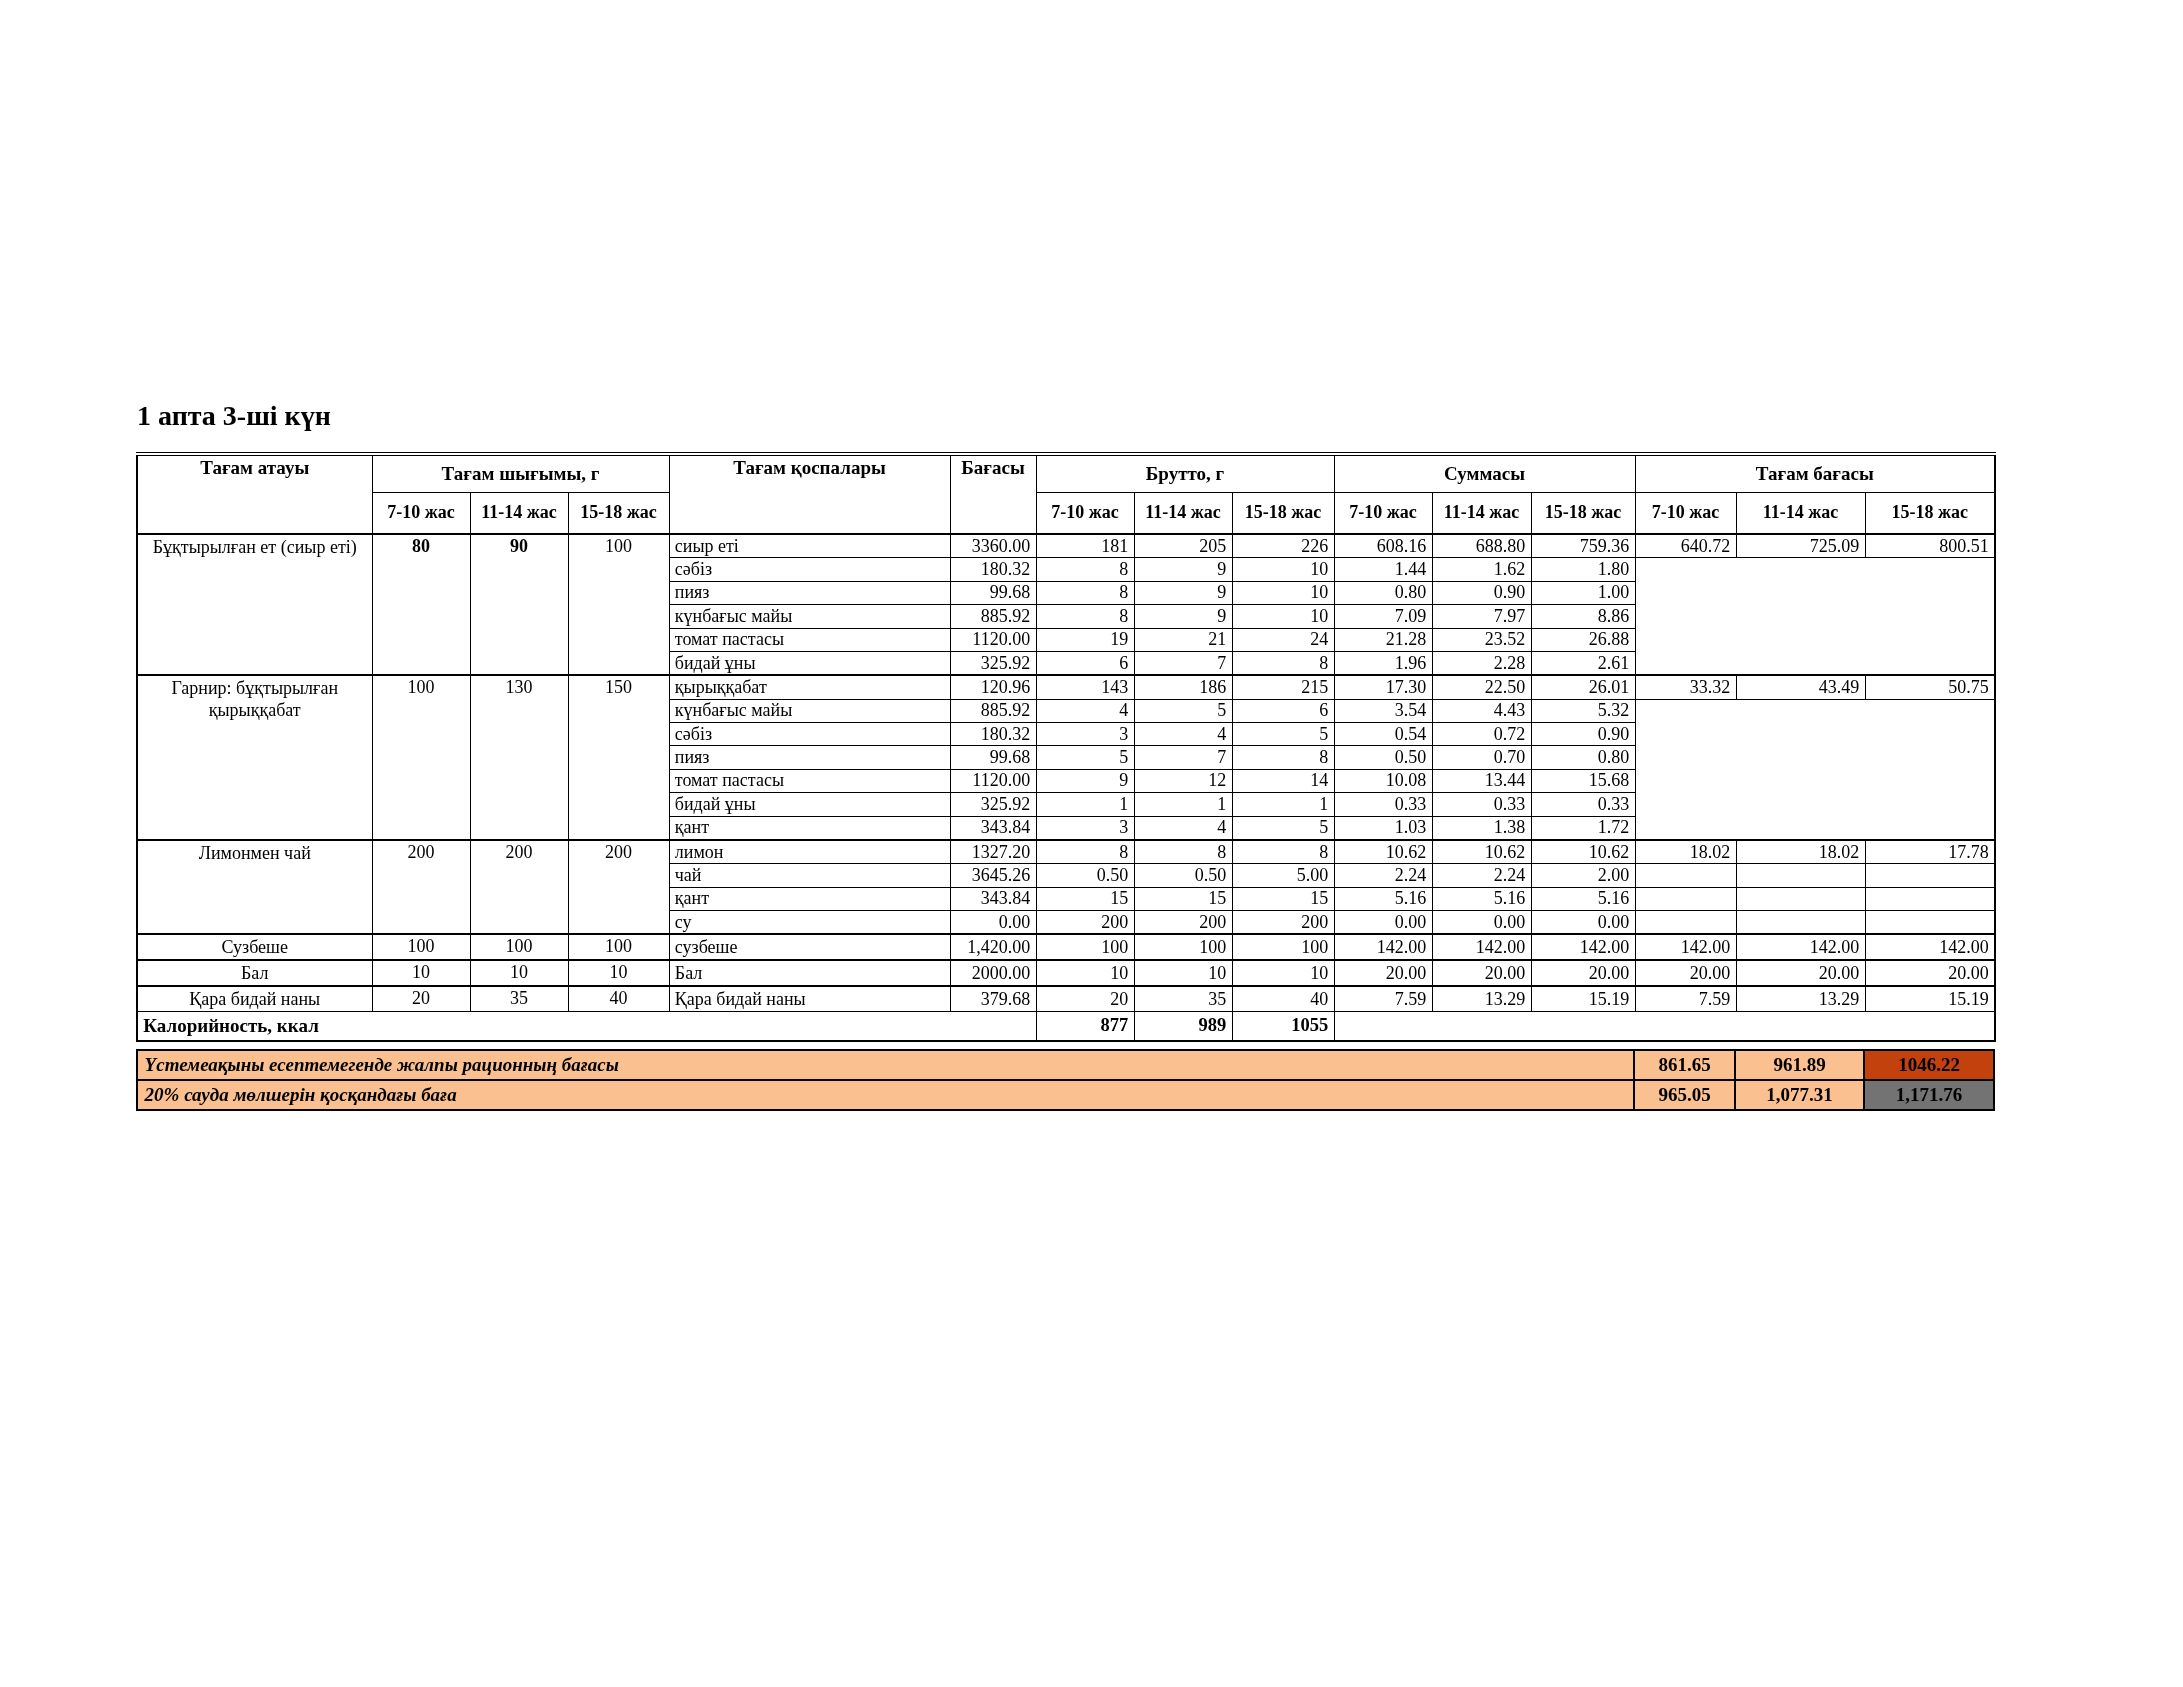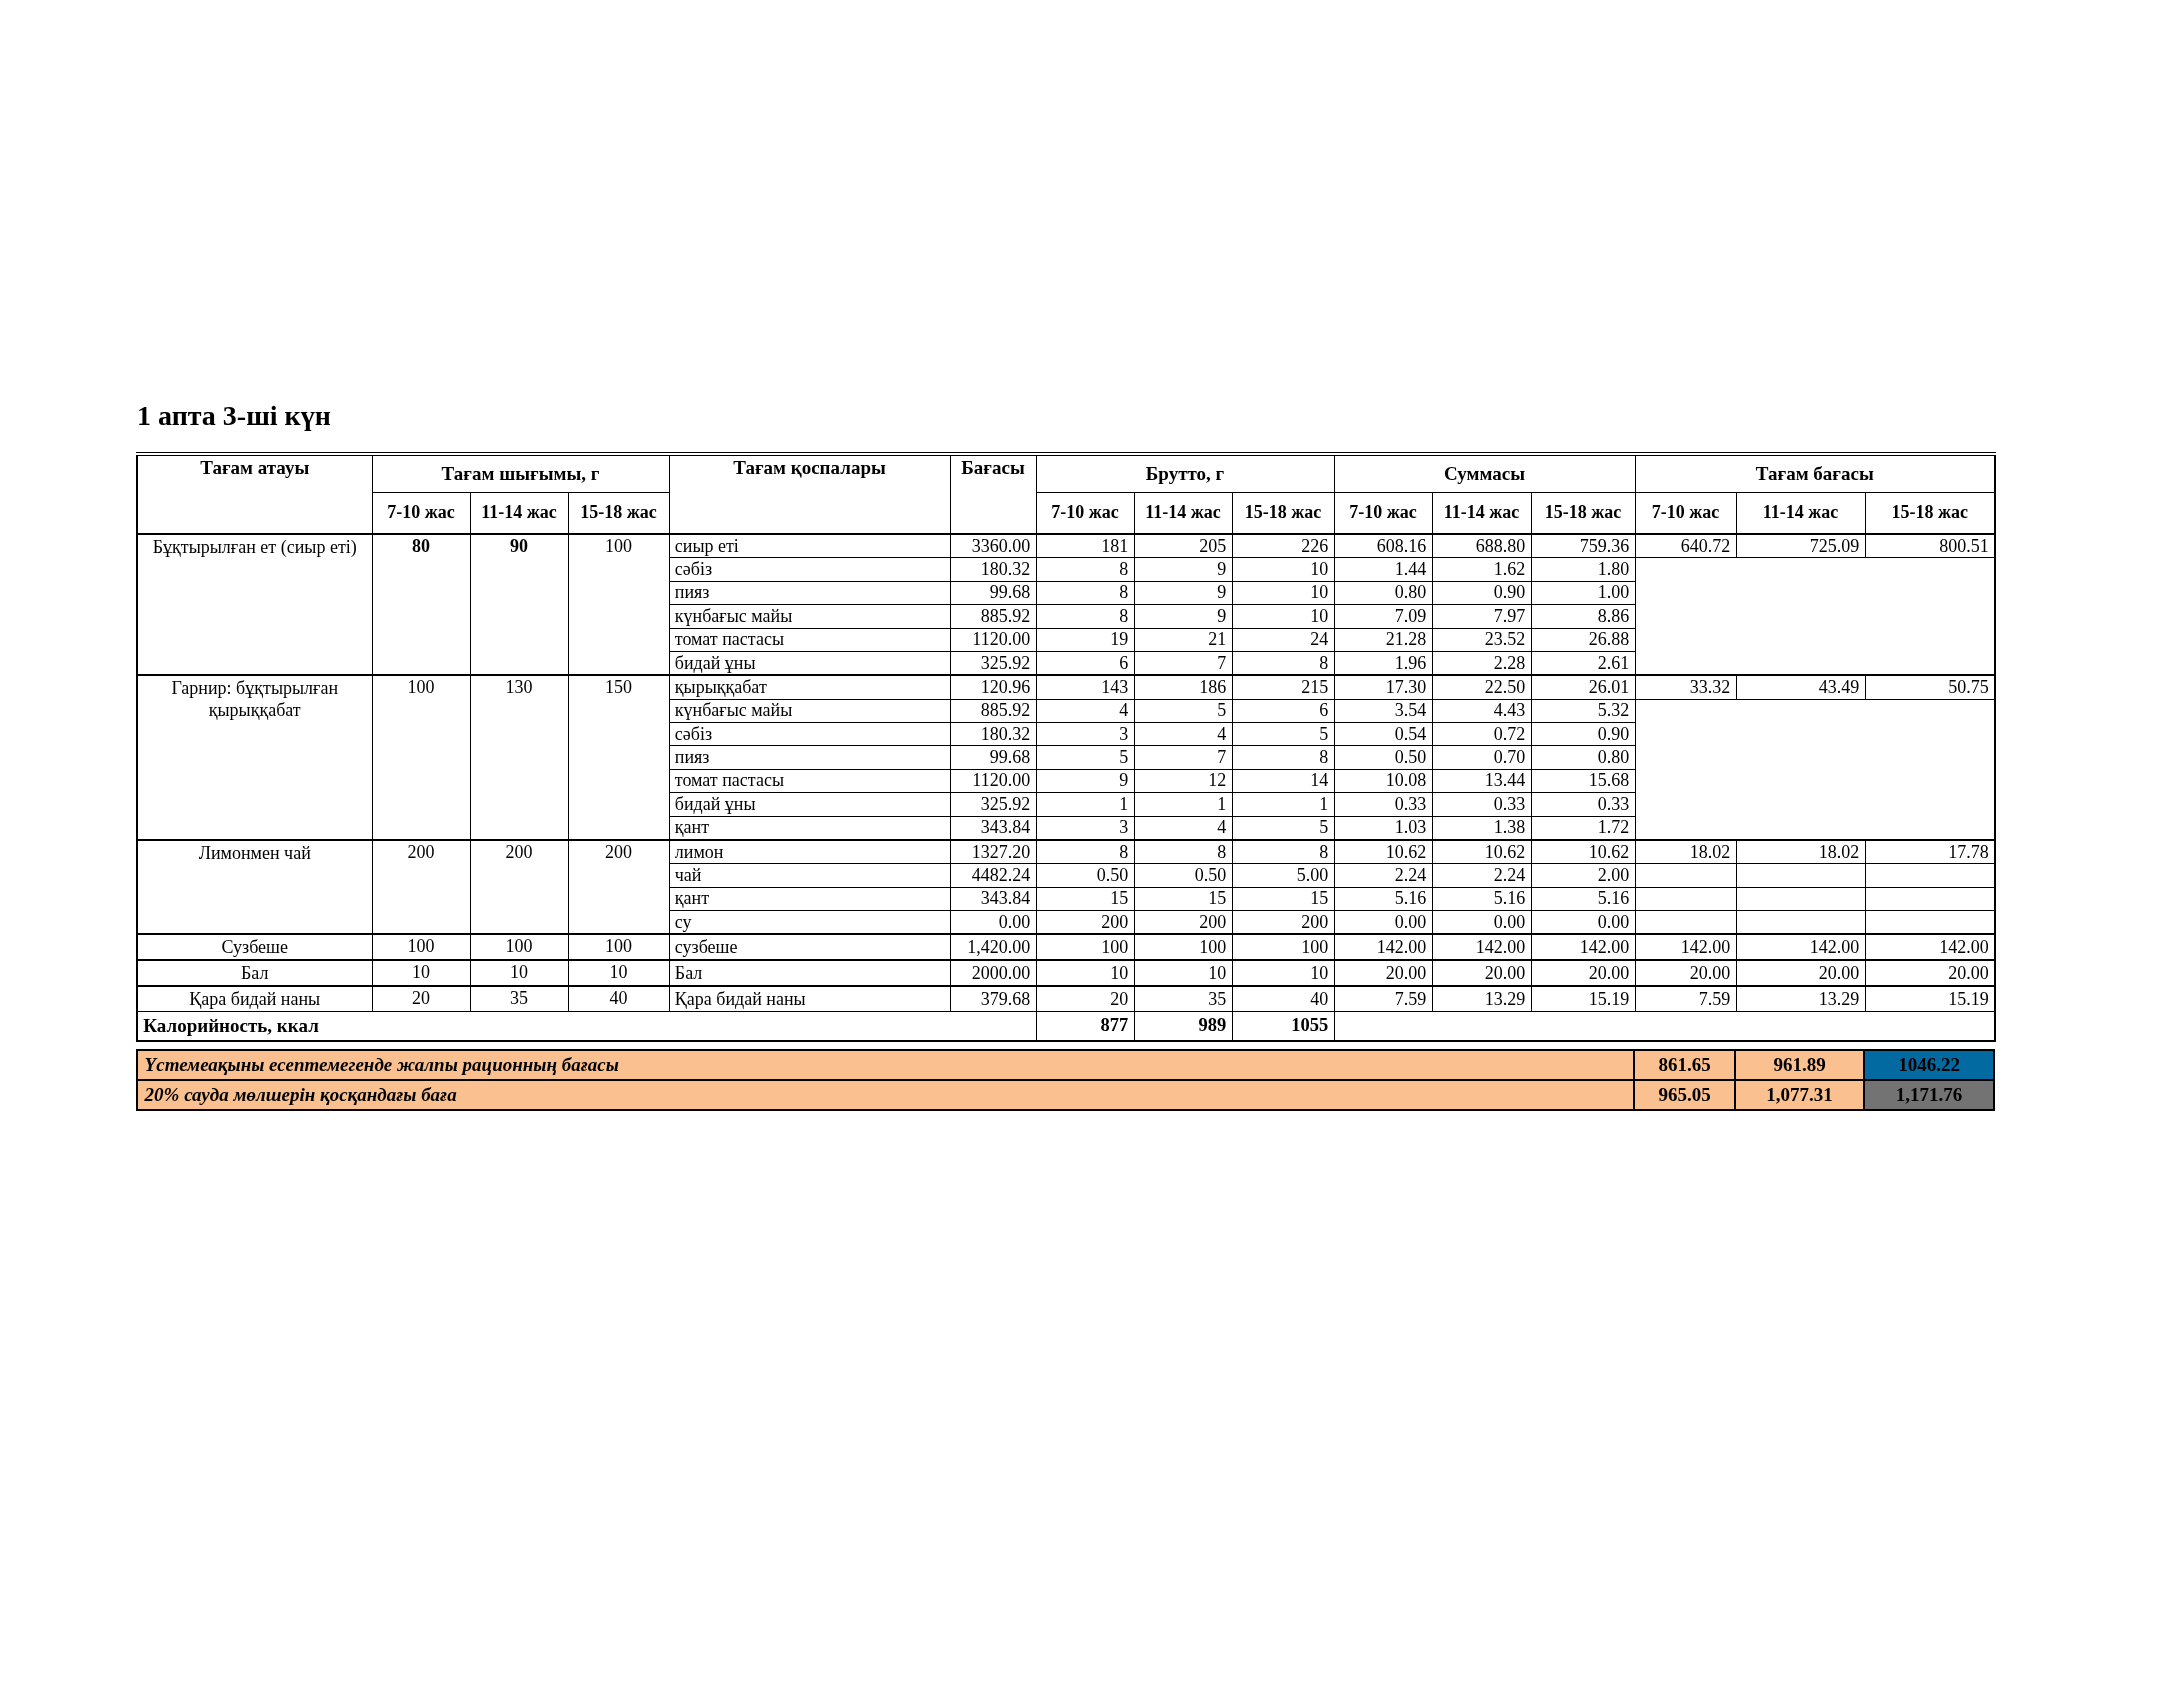--- a/index.html
+++ b/index.html
@@ -274,21 +274,21 @@
           <td class="num">8</td>
           <td class="num">10.62</td>
           <td class="num">10.62</td>
           <td class="num">10.62</td>
           <td class="num">18.02</td>
           <td class="num">18.02</td>
           <td class="num">17.78</td>
         </tr>
         <tr>
           <td class="ing">чай</td>
-          <td class="num">4482.24</td>
+          <td class="num">3645.26</td>
           <td class="num">0.50</td>
           <td class="num">0.50</td>
           <td class="num">5.00</td>
           <td class="num">2.24</td>
           <td class="num">2.24</td>
           <td class="num">2.00</td>
           <td class="num"></td>
           <td class="num"></td>
           <td class="num"></td>
         </tr>
@@ -386,21 +386,21 @@
       <col style="width:1497px">
         <col style="width:101px">
         <col style="width:129px">
         <col style="width:130px">
     </colgroup>
     <tbody>
         <tr>
       <td class="s-label" style="background: rgb(250, 192, 144);">Үстемеақыны есептемегенде жалпы рационның бағасы</td>
       <td class="s-val" style="background: rgb(250, 192, 144);">861.65</td>
       <td class="s-val" style="background: rgb(250, 192, 144);">961.89</td>
-      <td class="s-val" style="background: #0369a1;">1046.22</td>
+      <td class="s-val" style="background: #c2410c;">1046.22</td>
     </tr>
     <tr>
       <td class="s-label" style="background: rgb(250, 192, 144);">20% сауда мөлшерін қосқандағы баға</td>
       <td class="s-val" style="background: rgb(250, 192, 144);">965.05</td>
       <td class="s-val" style="background: rgb(250, 192, 144); margin-top: 44px;">1,077.31</td>
       <td class="s-val" style="background: #737373;">1,171.76</td>
     </tr>
   </tbody>
     </table>
 

